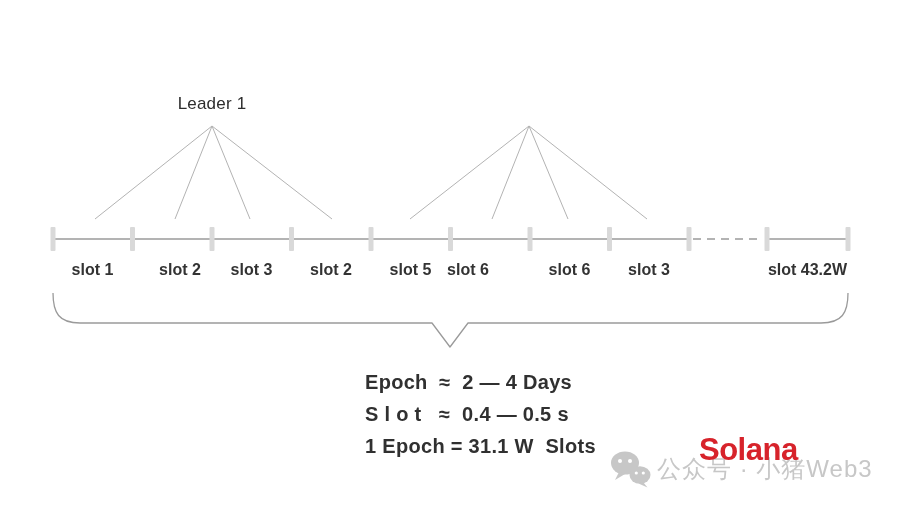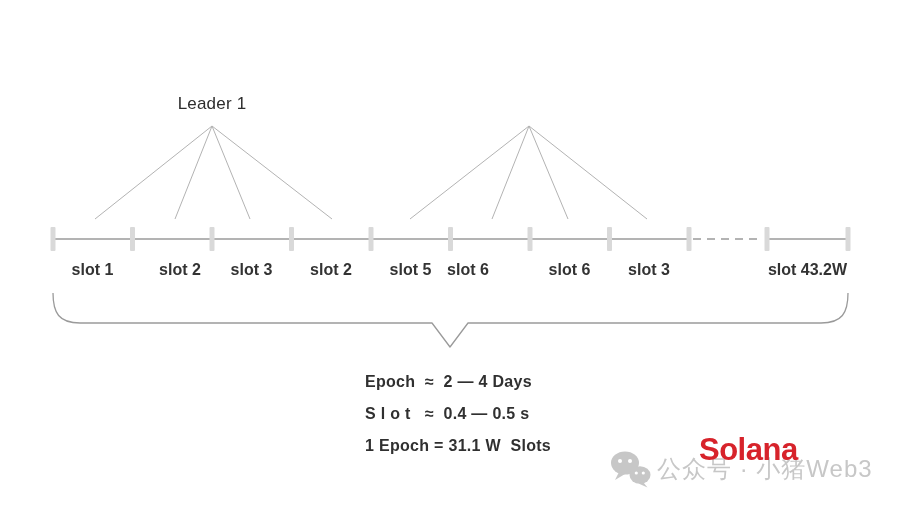--- a/index.html
+++ b/index.html
@@ -41,21 +41,21 @@
     font-weight: 600;
     color: #333333;
   }
   .legend {
     position: absolute;
     left: 365px;
     top: 371px;
     color: #303030;
   }
   .legend .legend-line {
-    font-size: 16px;
+    font-size: 20px;
     font-weight: 600;
     white-space: pre;
     height: 32px;
     line-height: 22px;
     letter-spacing: 0.3px;
   }
   .watermark {
     position: absolute;
     left: 610px;
     top: 450px;

